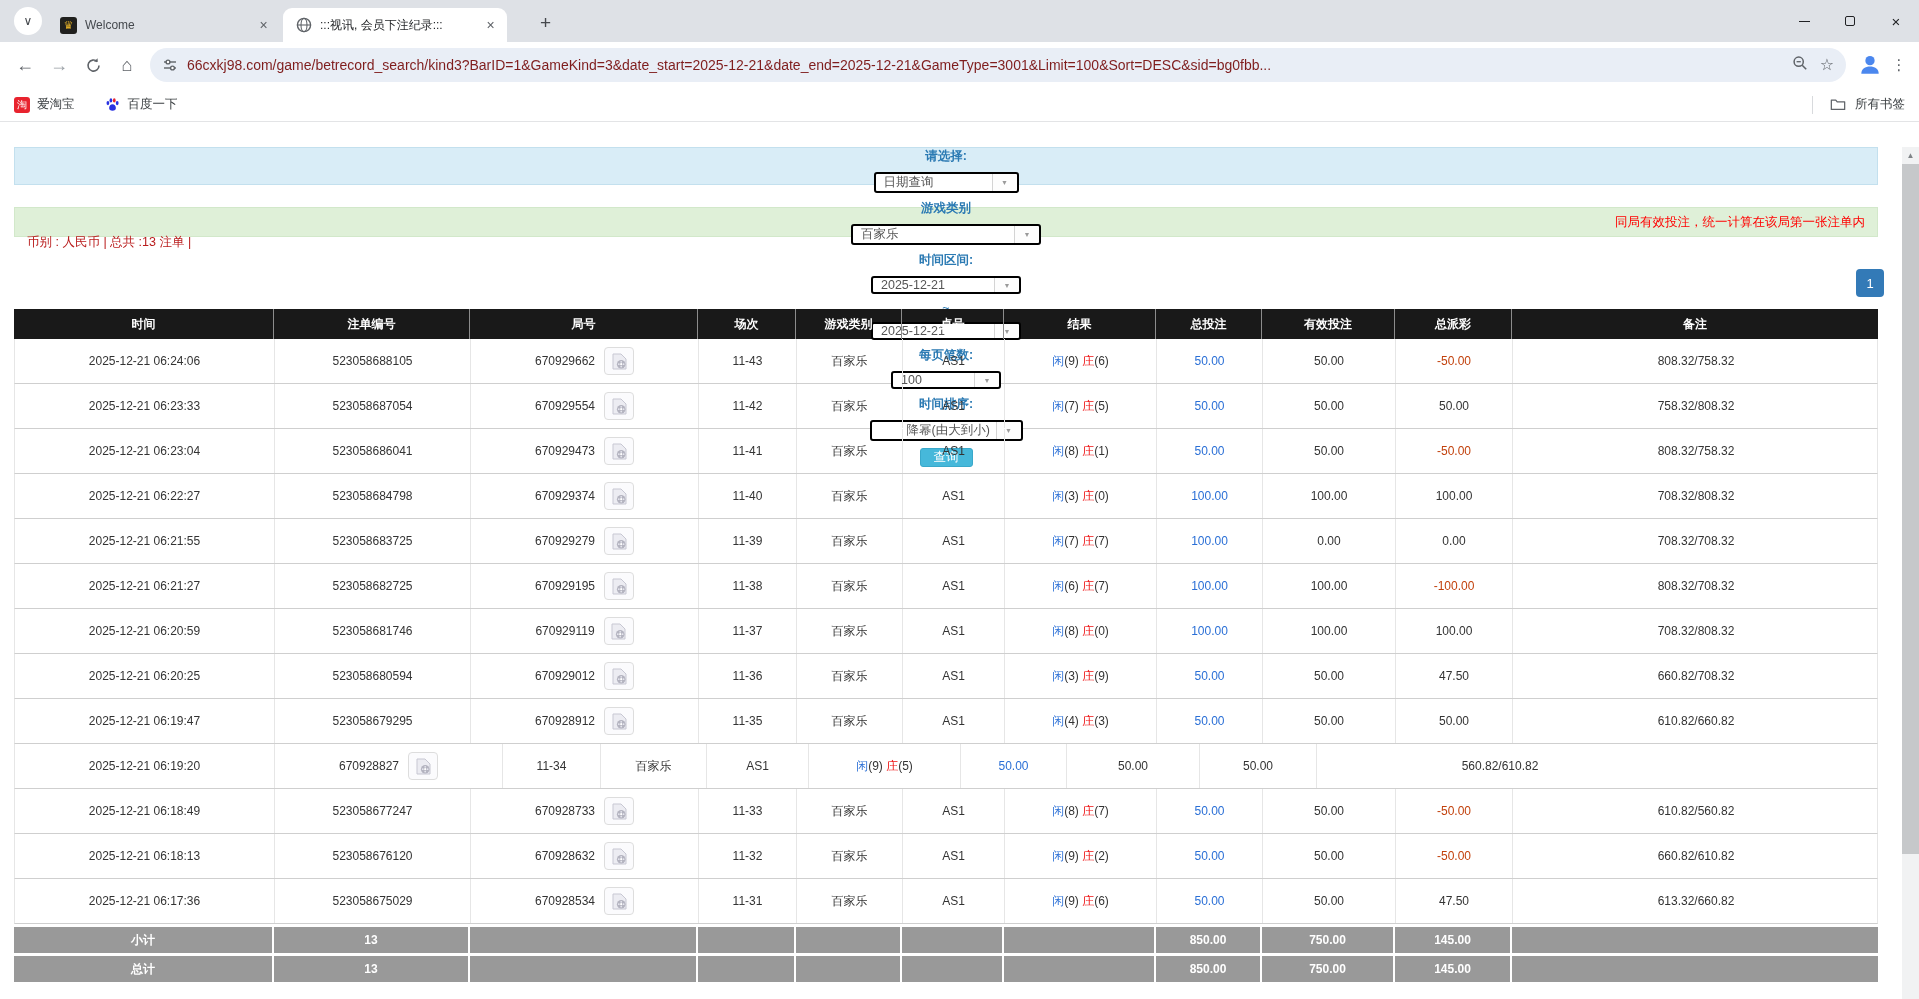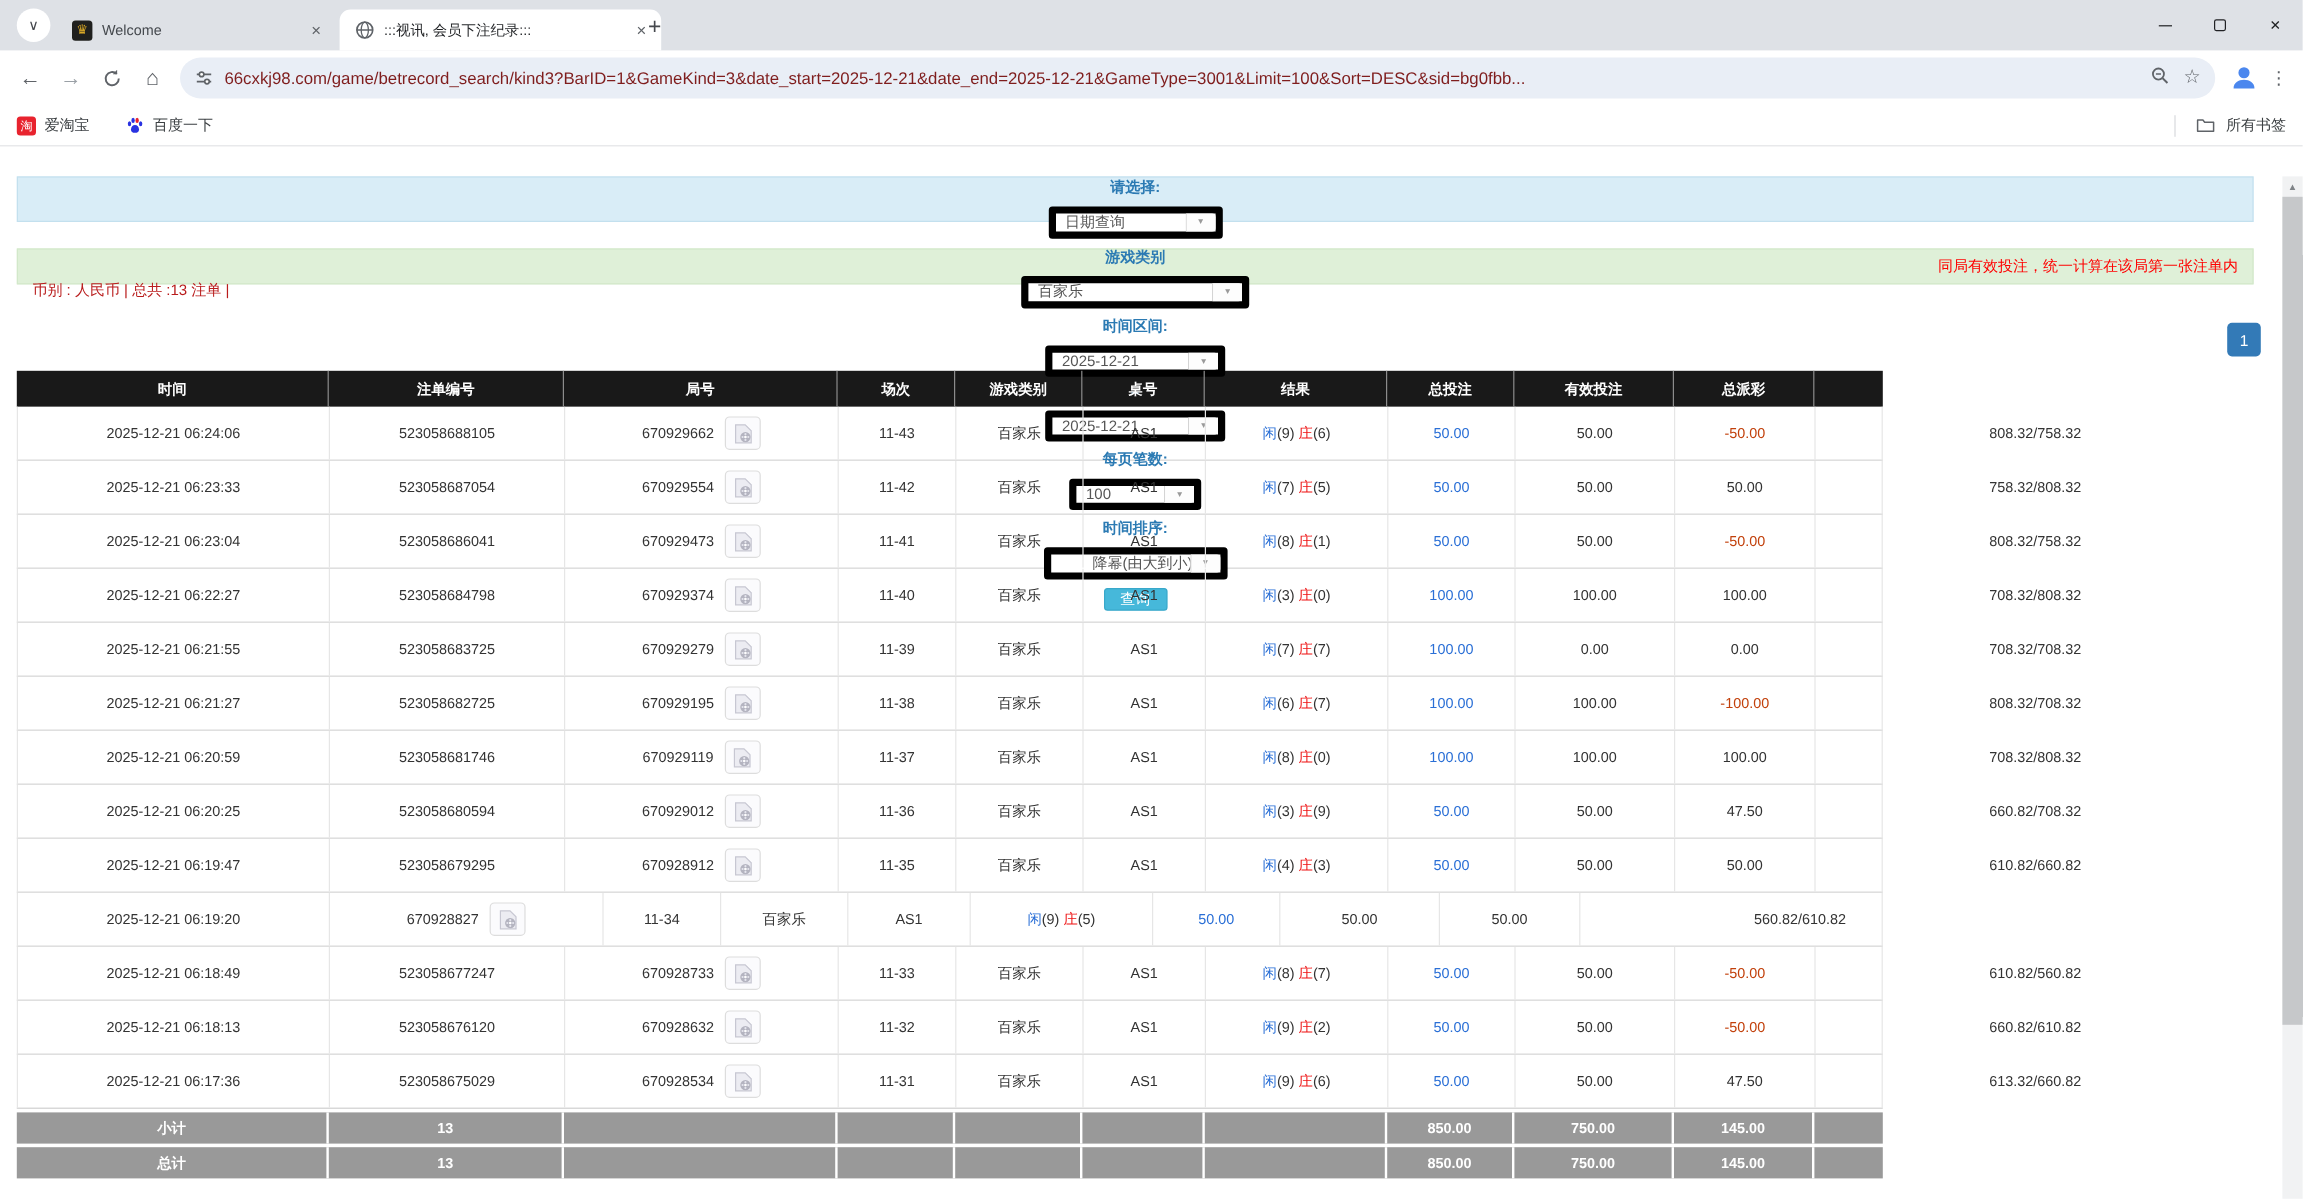--- a/index.html
+++ b/index.html
@@ -5,21 +5,21 @@
   * { margin:0; padding:0; box-sizing:border-box; }
   html,body { width:1919px; height:999px; overflow:hidden; background:#fff;
     font-family:"Liberation Sans","DejaVu Sans",sans-serif; }
 
   
   .tab-strip { position:relative; height:42px; background:#dee1e6; }
   .tab-search { position:absolute; left:14px; top:7px; width:28px; height:28px; border-radius:50%;
     background:#fff; display:flex; align-items:center; justify-content:center; color:#45484d; font-size:12px; }
   .tab { position:absolute; top:8px; height:34px; display:flex; align-items:center; padding:0 8px; }
   .tab-1 { left:48px; width:232px; }
-  .tab-2 { left:283px; width:268px; background:#fff; border-radius:9px 9px 0 0; }
+  .tab-2 { left:283px; width:224px; background:#fff; border-radius:9px 9px 0 0; }
   .favicon { width:17px; height:17px; margin:0 8px 0 4px; flex:0 0 auto; display:flex; align-items:center; justify-content:center; }
   .fav-welcome { background:#20201e; border-radius:3px; color:#d9a826; font-size:11px; line-height:1; }
   .tab-title { flex:1; font-size:12px; color:#45494e; white-space:nowrap; overflow:hidden; }
   .tab-2 .tab-title { color:#1f2124; }
   .tab-close { width:17px; height:17px; display:flex; align-items:center; justify-content:center;
     color:#5f6368; font-size:14px; border-radius:50%; }
   .new-tab { position:absolute; left:532px; top:9px; width:27px; height:27px; display:flex; align-items:center;
     justify-content:center; color:#45484d; font-size:19px; }
   .win-controls { position:absolute; right:0; top:0; height:42px; display:flex; }
   .win-btn { width:46px; height:42px; display:flex; align-items:center; justify-content:center; color:#202124; }
@@ -49,39 +49,39 @@
   .bm-right { margin-left:auto; display:flex; align-items:center; gap:9px; }
   .bm-divider { width:1px; height:18px; background:#d8dadd; margin-right:8px; }
   .bm-label { font-size:12.5px; color:#3c4043; }
 
   
   .page { position:relative; height:877px; background:#fff; }
 
   .filter-bar { margin:25px 0 0 14px; width:1864px; height:38px; background:#d9edf7; border:1px solid #c3e0ee;
     display:flex; align-items:center; padding:0 9px; gap:7px;flex-direction:column; }
   .flabel { color:#2b7ab3; font-weight:bold; font-size:12.5px; white-space:nowrap; }
-  .fsel { display:flex; align-items:stretch; height:27px; background:#fff; border:6px solid #000000; border-radius:3px; }
+  .fsel { display:flex; align-items:stretch; height:27px; background:#fff; border:2px solid #000000; border-radius:3px; }
   .fval { flex:1; display:flex; align-items:center; padding:0 8px; font-size:12.5px; color:#555; white-space:nowrap; overflow:hidden; }
   .farrow { width:25px; border-left:1px solid #d4d4d4; display:flex; align-items:center; justify-content:center;
     color:#9a9a9a; font-size:7px; background:#fdfdfd; border-radius:0 3px 3px 0; }
   .w145{width:145px;} .w190{width:190px;} .w150{width:150px;} .w110{width:110px;} .w165{width:153px;padding-left:27px;}
   .tilde { color:#2b7ab3; font-size:12.5px; }
   .search-btn { height:27px; padding:0 13px; background:#46b8da; color:#fff; border:1px solid #39a8ca;
     border-radius:3px; font-size:12.5px; font-family:inherit; }
 
   .info-bar { margin:22px 0 0 14px; width:1864px; height:30px; background:#dff0d8; border:1px solid #d2e8ca;
     display:flex; align-items:center; justify-content:space-between; padding:0 12px; font-size:12.5px; }
   .info-left { color:#b91c1c;margin-top:40px; }
   .info-right { color:#f00; }
 
   .pagination { margin:32px 0 0 14px; width:1870px; display:flex; justify-content:flex-end; }
   .page-btn { width:28px; height:28px; background:#337ab7; border-radius:4px; color:#fff; font-size:13px;
     display:flex; align-items:center; justify-content:center; }
 
-  .table { margin:12px 12px 0 14px; width:1555px; font-size:12px; color:#333;text-align:center; }
+  .table { margin:12px 12px 0 14px; width:1864px; font-size:12px; color:#333;text-align:center; }
   .thead { display:flex; height:30px; background:#191919; color:#fff; font-weight:bold; }
   .thead .cell { border-right:1px solid #8c8c8c; }
   .thead .cell:last-child { border-right:none; }
   .cell { display:flex; align-items:center; justify-content:center; flex:0 0 auto; overflow:hidden; }
   .c0{width:260px;} .c1{width:196px;} .c2{width:228px;} .c3{width:98px;} .c4{width:106px;} .c5{width:102px;}
   .c6{width:152px;} .c7{width:106px;} .c8{width:133px;} .c9{width:117px;} .c10{width:366px;}
   .trow { display:flex; height:45px; background:#fff; border-bottom:1px solid #cfcfcf;
     border-left:1px solid #e6e6e6; border-right:1px solid #e6e6e6; }
   .trow .cell { border-right:1px solid #e6e6e6; }
   .trow .cell:last-child { border-right:none; }

